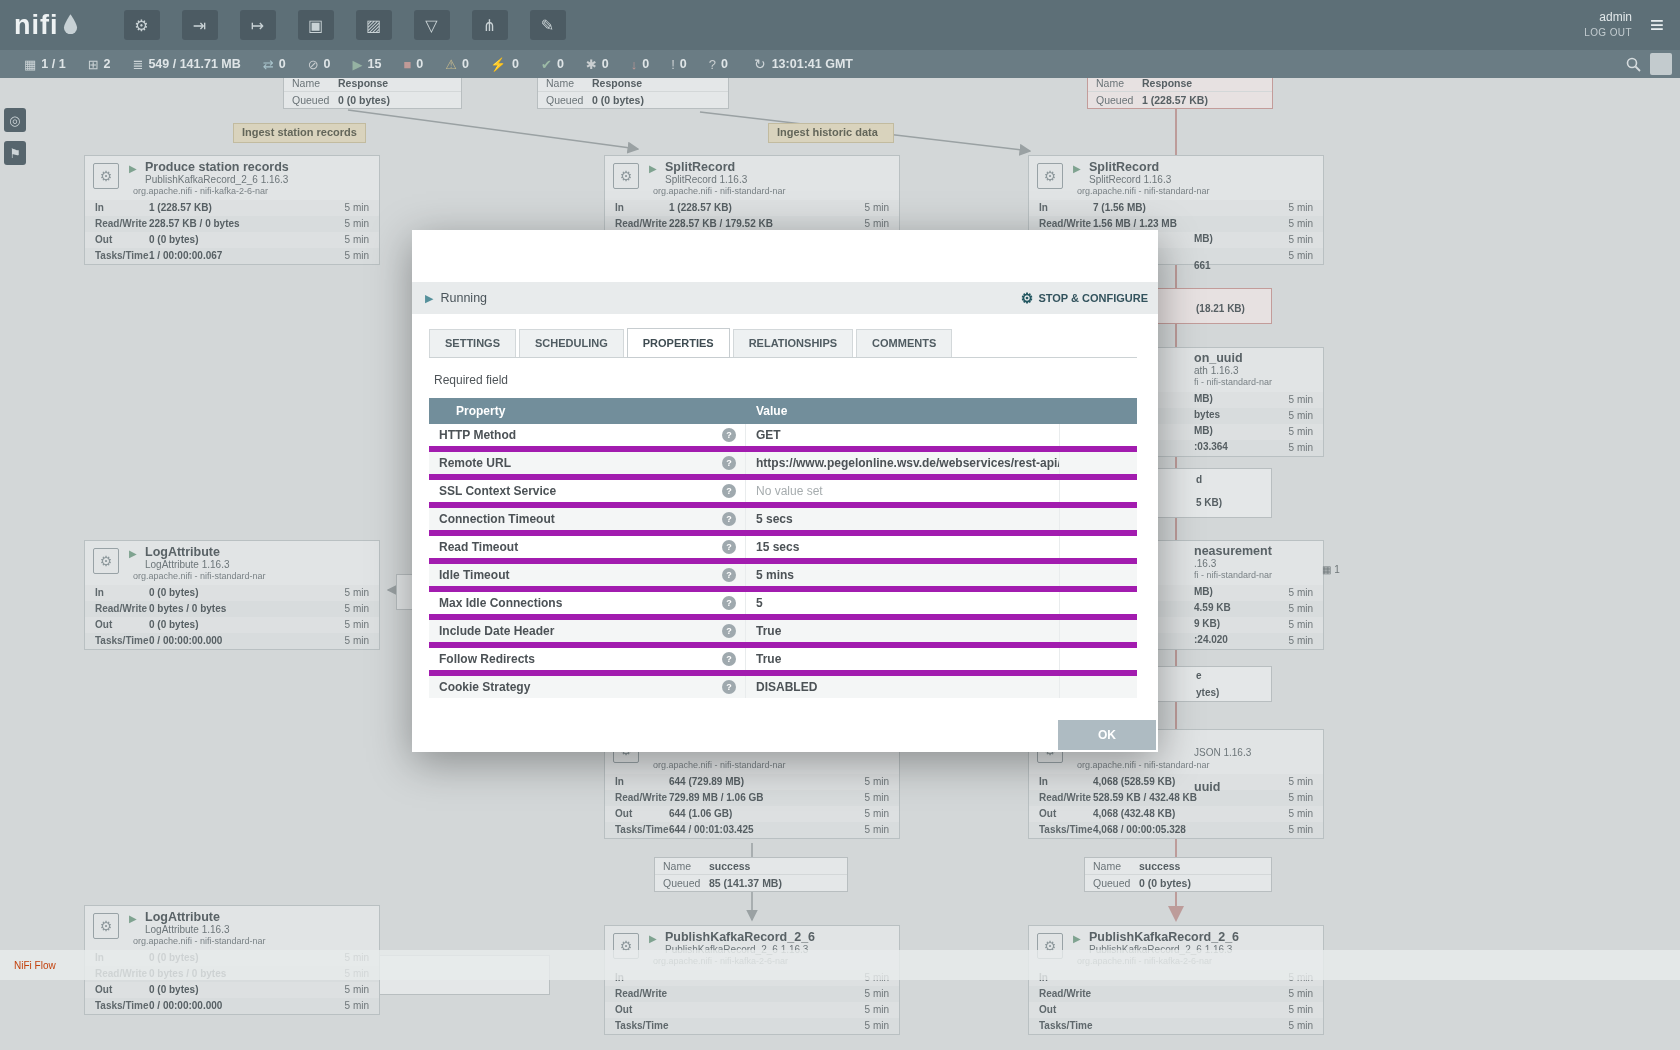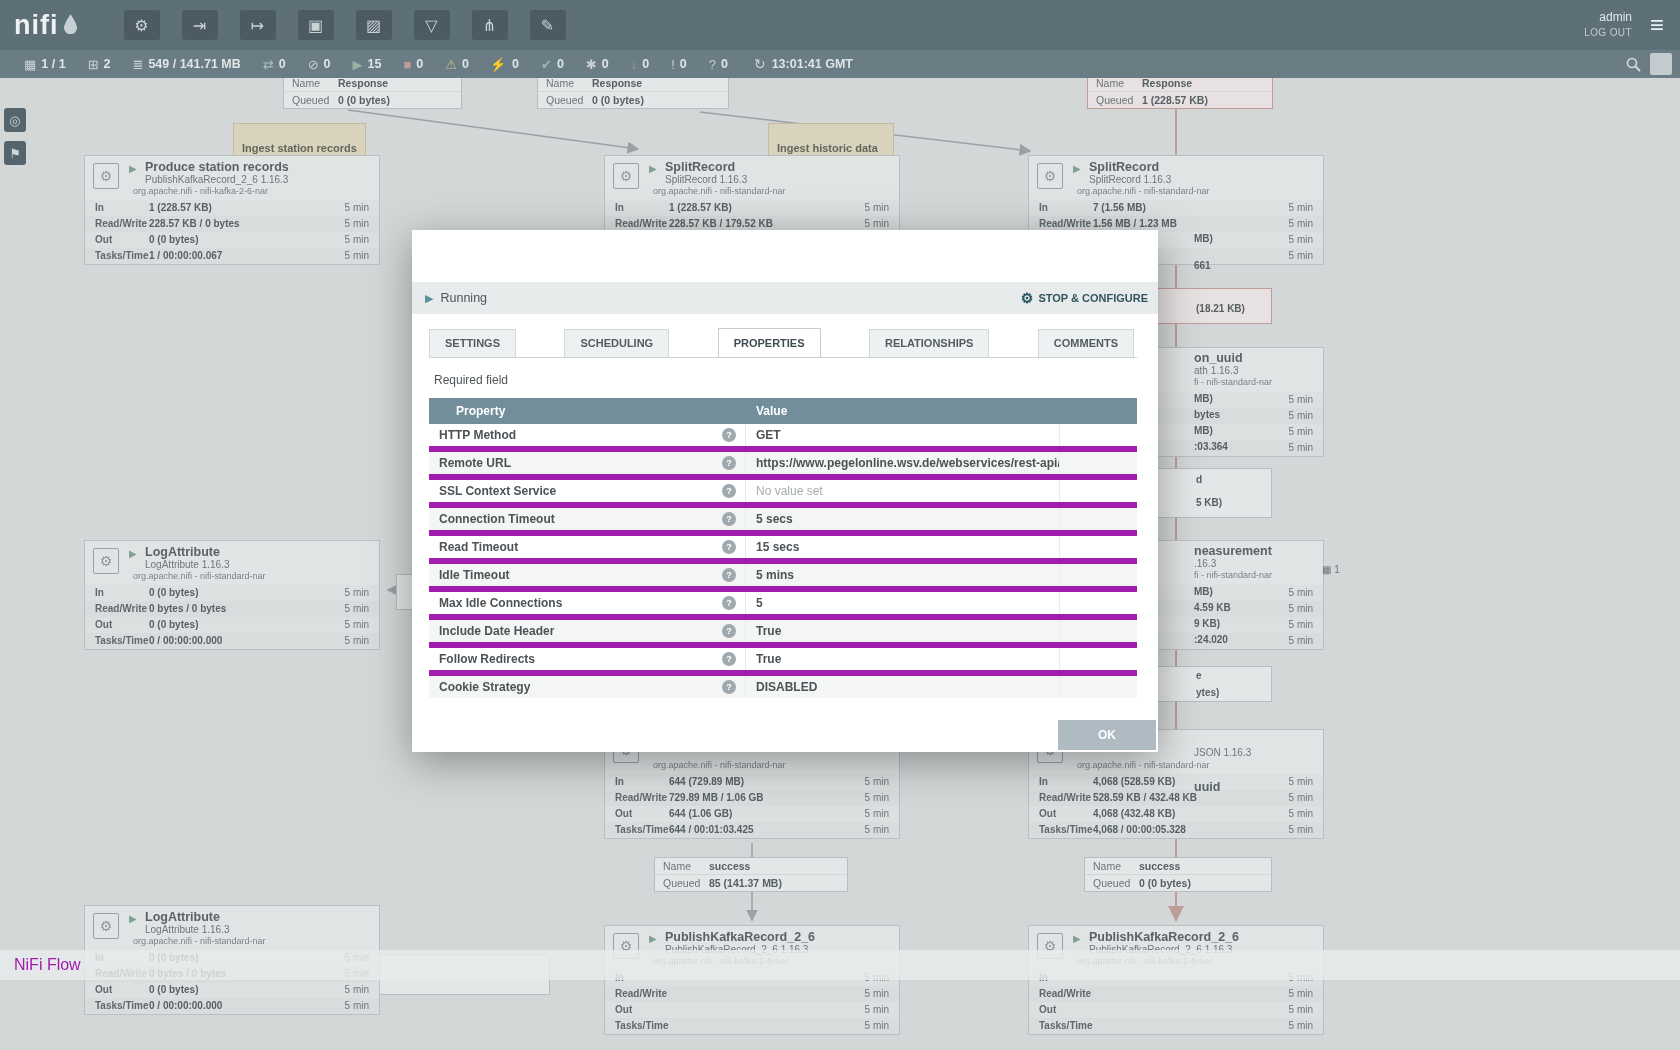--- a/index.html
+++ b/index.html
@@ -26,21 +26,21 @@
   .search-area { margin-left:auto; display:flex; align-items:center; gap:9px; margin-right:8px; }
   .search-btn { cursor:pointer; display:flex; }
   .sq-btn { width:22px; height:22px; background:#c3cbce; border-radius:2px; cursor:pointer; }
 
   
   .palette-tile { position:absolute; left:4px; width:22px; height:24px; background:#56656d; border-radius:3px; color:#cdd5d8; display:flex; align-items:center; justify-content:center; font-size:13px; z-index:6; cursor:pointer; }
 
   
   #canvas { position:absolute; inset:0; z-index:1; }
   #lines-svg { position:absolute; left:0; top:0; z-index:2; }
-  .flowlabel { position:absolute; background:#d9d3bd; border:1px solid #c2bb9f; color:#63665a; font-size:11px; font-weight:bold; padding:18px 8px 4px; z-index:3; white-space:nowrap; cursor:pointer; }
+  .flowlabel { position:absolute; background:#d9d3bd; border:1px solid #c2bb9f; color:#63665a; font-size:11px; font-weight:bold; padding:2px 8px 4px; z-index:3; white-space:nowrap; cursor:pointer; }
   .conn { position:absolute; background:#e4e7e8; border:1px solid #b8bec0; z-index:3; font-size:10.5px; color:#5d666a; cursor:pointer; }
   .conn.red { border-color:#c39c9a; background:#e7e1e1; }
   .conn-row { height:16px; display:flex; align-items:center; }
   .conn-row + .conn-row { border-top:1px solid #d3d7d8; }
   .conn-row .cl { margin-left:8px; width:46px; color:#6b7478; }
   .conn-row .cv { font-weight:bold; color:#565f63; }
   .connbox { position:absolute; background:#e4e7e8; border:1px solid #b8bec0; z-index:3; cursor:pointer; }
   .connbox.red { border-color:#c39c9a; background:#e7e1e1; }
 
   .proc { position:absolute; width:294px; background:#e1e4e5; border:1px solid #b9c0c2; z-index:3; cursor:pointer; }
@@ -59,31 +59,31 @@
 
   .frag { position:absolute; z-index:4; white-space:nowrap;padding-left:34px; }
   .frag.fname { font-size:12.5px; font-weight:bold; color:#596266; }
   .frag.ftype { font-size:10px; color:#6d767a; }
   .frag.fbundle { font-size:9px; color:#7a8286; }
   .frag.fval { font-size:10px; font-weight:bold; color:#565f63; }
   .frag.fsmall { font-size:10px; color:#6e7679; }
 
   
   #breadcrumb { position:absolute; left:0; top:950px; width:100%; height:30px; background:rgba(232,235,236,.82); z-index:10; display:flex; align-items:center; }
-  #breadcrumb span { margin-left:14px; font-size:16px; color:#a21caf; cursor:pointer; }
+  #breadcrumb span { margin-left:14px; font-size:10px; color:#c2410c; cursor:pointer; }
 
   
   .dialog { position:absolute; left:412px; top:230px; width:746px; height:522px; background:#fff; z-index:50; box-shadow:0 10px 40px rgba(0,0,0,.35); }
   .dlg-title { height:50px; line-height:50px; background:#546e7c; color:#fff; font-family:"Liberation Serif",serif; font-weight:bold; font-size:19px; padding-left:17px; letter-spacing:.3px; }
   .dlg-status { position:absolute; top:52px; left:0; right:0; height:32px; background:#e8ebec; display:flex; align-items:center; }
   .run-icon { margin-left:13px; font-size:11px; color:#55909b; }
   .run-label { margin-left:7px; font-size:12.5px; color:#4a545a; }
   .stopcfg { margin-left:auto; margin-right:10px; display:flex; align-items:center; gap:5px; font-size:11px; font-weight:bold; color:#33535d; cursor:pointer; }
   .stopcfg .gear { font-size:14px; color:#235761; }
-  .dlg-tabs { position:absolute; top:98px; left:17px; width:708px; display:flex; align-items:flex-end;justify-content:space-between; }
+  .dlg-tabs { position:absolute; top:98px; left:17px; width:708px; display:flex; align-items:flex-end; }
   .tabs-underline { position:absolute; top:127px; left:17px; width:708px; border-top:1px solid #ccd2d4; }
   .tab { height:27px; line-height:27px; padding:0 15px; font-size:11px; font-weight:bold; color:#505c62; background:#eef1f2; border:1px solid #d3d8da; margin-right:3px; cursor:pointer; white-space:nowrap; }
   .tab.active { height:28px; line-height:28px; background:#fff; border-color:#c7cdd0; position:relative; z-index:2; color:#3f4c52; }
   .required { position:absolute; top:143px; left:22px; font-size:12px; color:#4e5458; }
   .ptable { position:absolute; top:168px; left:17px; width:708px; height:300px; overflow:hidden; }
   .pt-head { display:flex; align-items:center; background:#728e9b; color:#fff; font-weight:bold; font-size:12px; height:26px; }
   .pt-hprop { padding-left:27px; width:317px; box-sizing:border-box; }
   .pt-hval { padding-left:10px; }
   .ptrow { display:flex; height:22px; border-bottom:6px solid #a21caf; background:#fff; font-size:12px; }
   .ptrow.alt { background:#f4f6f6; }

